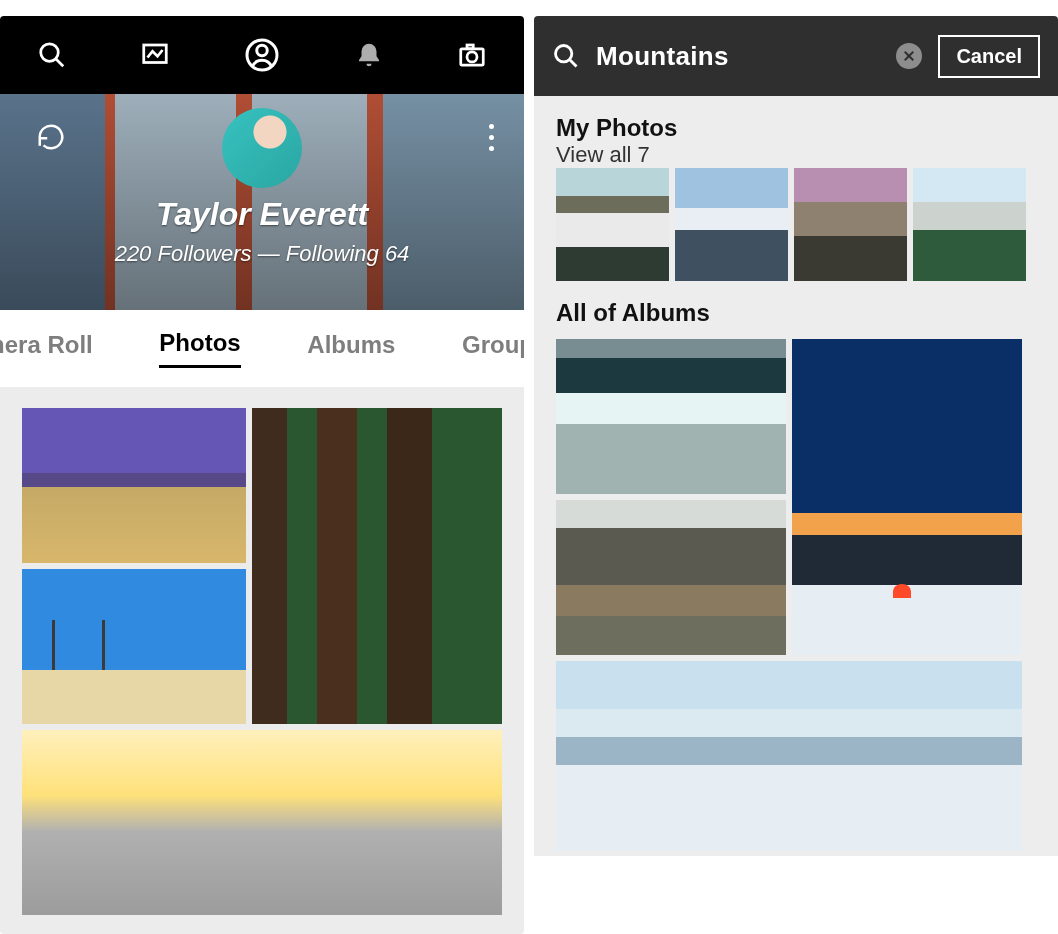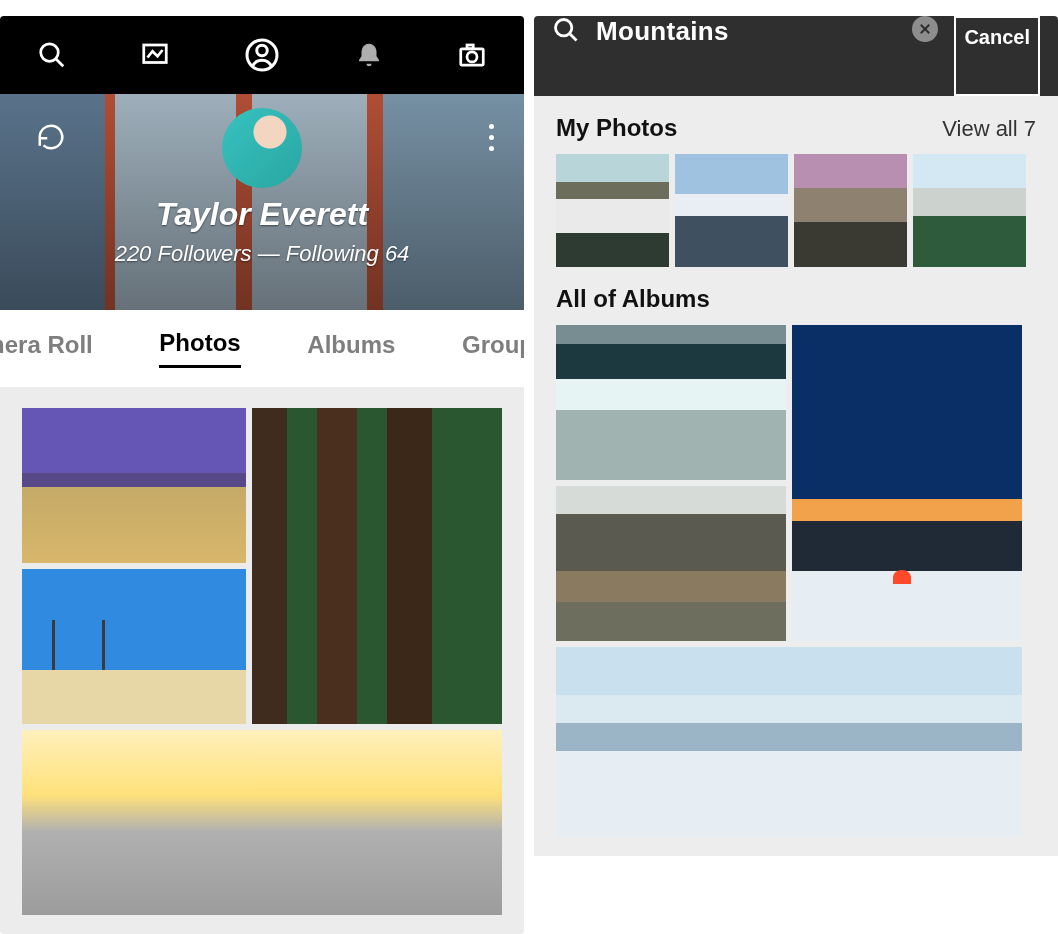--- a/index.html
+++ b/index.html
@@ -165,20 +165,21 @@
     border-radius: 4px;
     overflow: hidden;
     margin-top: 16px;
     position: relative;
   }
 
   .search-bar {
     height: 80px;
     background: #2f2f2f;
     display: flex;
+    align-items: center;
     padding: 0 18px;
     gap: 16px;
   }
   .search-bar .search-icon { width: 28px; height: 28px; color: #fff; }
   .search-term {
     flex: 1;
     color: #fff;
     font-size: 26px;
     font-weight: 600;
     letter-spacing: 0.3px;
@@ -195,21 +196,21 @@
     width: 12px; height: 2px; background:#2f2f2f;
     transform-origin: center;
   }
   .clear-btn::before { transform: translate(-50%,-50%) rotate(45deg); }
   .clear-btn::after  { transform: translate(-50%,-50%) rotate(-45deg); }
   .cancel-btn {
     border: 2px solid #fff;
     color: #fff;
     font-size: 20px;
     font-weight: 600;
-    padding: 8px 8px;
+    padding: 8px 16px;
     cursor: pointer;
   }
 
   .search-tabs {
     height: 78px;
     display: flex;
     align-items: center;
     justify-content: space-between;
     padding: 0 22px;
     font-size: 24px;
@@ -225,22 +226,22 @@
 
   .search-content {
     background: #ededed;
     height: calc(100% - 80px - 78px);
     overflow: hidden;
     padding: 18px 22px 0 22px;
   }
   .section-header {
     display:flex;
     justify-content: space-between;
-    align-items: flex-end;
-    margin-bottom: 12px;
+    align-items: flex-start;
+    flex-direction: column;
   }
   .section-title {
     font-size: 24px;
     font-weight: 600;
     color: #111;
   }
   .view-all {
     font-size: 22px;
     color: #333;
     cursor: pointer;

